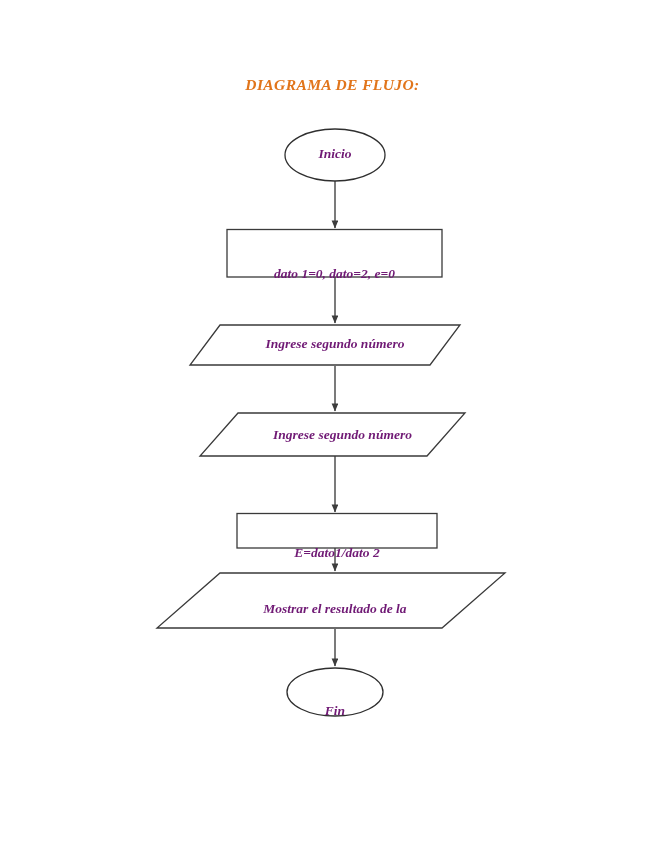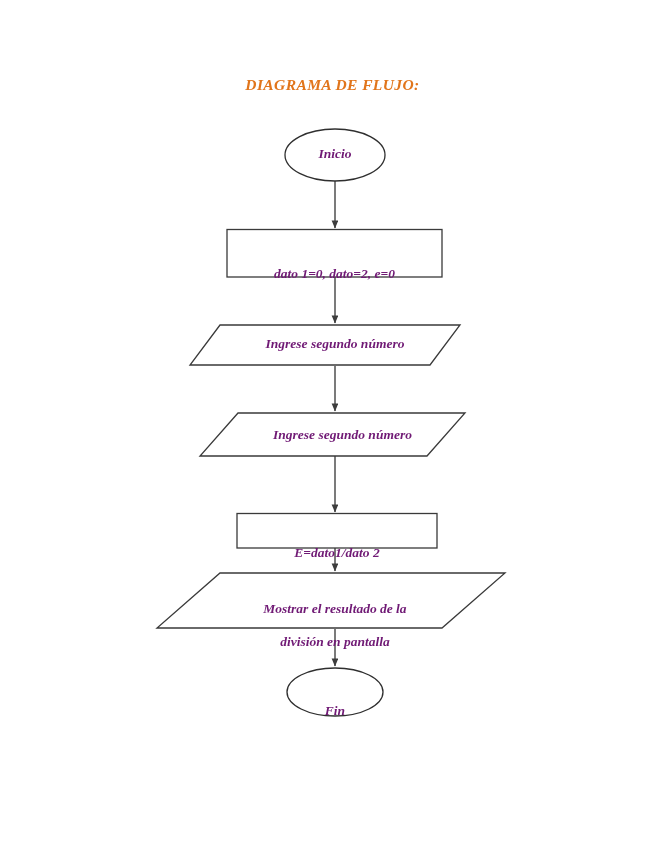--- a/index.html
+++ b/index.html
@@ -114,18 +114,17 @@
   <div class="node-text process-text" style="left:222px; top:244px; width:215px;">dato 1=0, dato=2, e=0</div>
 
   <div class="node-text io-text" style="left:200px; top:336px; width:260px;">Ingrese segundo número</div>
 
   <div class="node-text io-text" style="left:205px; top:427px; width:265px;">Ingrese segundo número</div>
 
   <div class="node-text process-text" style="left:232px; top:523px; width:200px;">E=dato1/dato 2</div>
 
   <div class="node-text io-text-multi" style="left:185px; top:585px; width:290px;">
     <div>Mostrar el resultado de la</div>
-    <div>división en pantalla</div>
   </div>
 
   <div class="node-text terminal-text" style="left:282px; top:683px; width:96px;margin-top:20px;">Fin</div>
 
 </div>
 
 </body></html>

